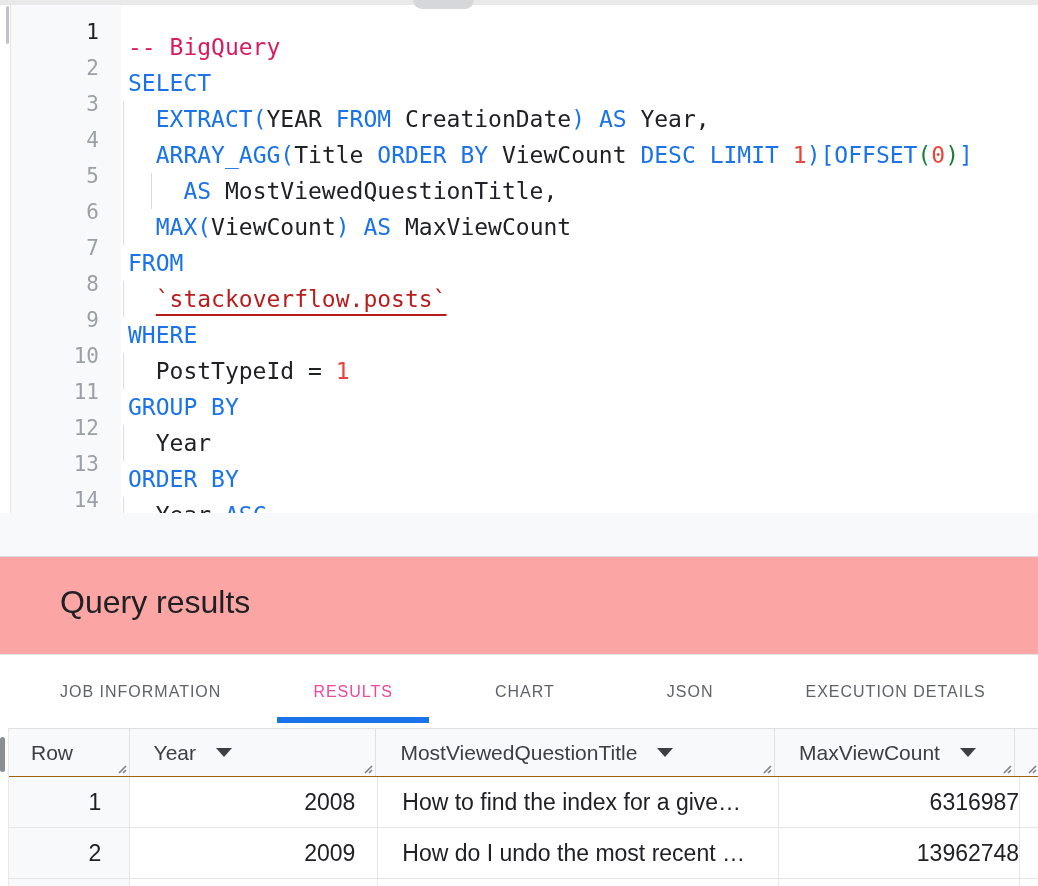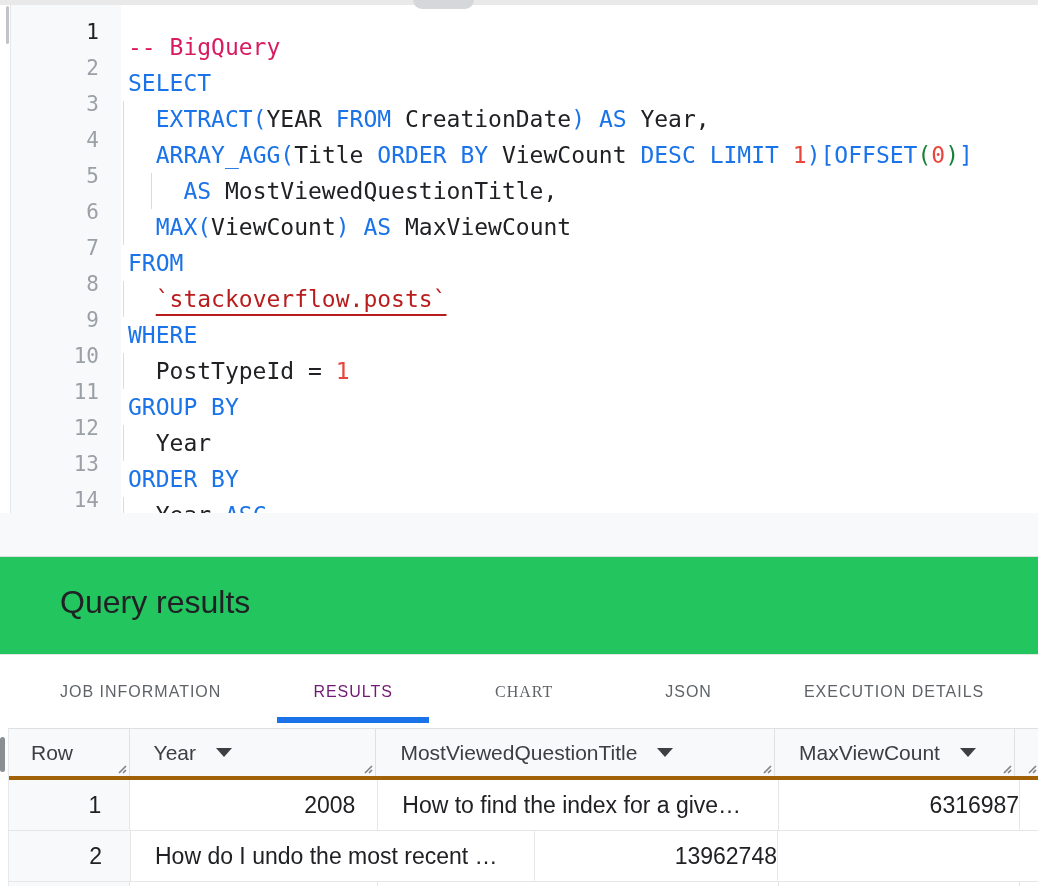--- a/index.html
+++ b/index.html
@@ -28,38 +28,38 @@
   .tok-cm{color:#d81b60;}
   .tok-num{color:#e8453c;}
   .tok-pg{color:#188038;}
   .tok-tb{color:#b91c1c;text-decoration:underline;text-decoration-thickness:2px;text-underline-offset:7px;}
   .tok-id{color:#202124;}
 
   
   .editor-band{height:43px;background:#f8f9fa;border-bottom:1px solid #dcdee0;}
 
   
-  .results-header{height:97px;padding:26px 0 0 60px;box-sizing:border-box;background:#22c55e;}
+  .results-header{height:97px;padding:26px 0 0 60px;box-sizing:border-box;background:#fca5a5;}
   .results-title{font-size:32px;line-height:38px;color:#202124;}
 
   .tabs-bar{height:73px;border-top:1px solid #e4e4e4;background:#fff;display:flex;align-items:stretch;
       padding-left:24px;overflow:hidden;white-space:nowrap;}
   .tab{position:relative;display:flex;align-items:center;padding:0 36px;cursor:pointer;flex:0 0 auto;}
   .tab+.tab{margin-left:20px;}
-  .tab:nth-child(3){margin-left:30px;font-family:Liberation Serif, serif;}
+  .tab:nth-child(3){margin-left:30px;}
   .tab:nth-child(4){margin-left:40px;}
   .tab:nth-child(5){margin-left:20px;}
   .tab-label{font-size:16px;font-weight:500;letter-spacing:1px;color:#5f6368;text-transform:uppercase;}
-  .tab.active .tab-label{color:#701a75;}
+  .tab.active .tab-label{color:#ec4899;}
   .tab.active::after{content:"";position:absolute;left:0;right:0;bottom:5px;height:6px;background:#1a73e8;}
 
   
   .table-wrap{position:relative;margin-left:8px;width:1030px;border-top:1px solid #e0e0e0;
       border-left:1px solid #e6e8ea;overflow:hidden;}
-  .thead{display:flex;height:47px;background:#1d4ed8;border-bottom:4px solid #a16207;}
+  .thead{display:flex;height:47px;background:#1d4ed8;border-bottom:1px solid #a16207;justify-content:flex-end;}
   .th{position:relative;display:flex;align-items:center;box-sizing:border-box;border-right:1px solid #e0e0e0;
       background:#f8f9fa;padding-left:24px;overflow:hidden;}
   .th-label{font-size:21px;font-weight:500;color:#3c4043;}
   .sort-arrow{display:inline-block;width:0;height:0;border-left:8px solid transparent;
       border-right:8px solid transparent;border-top:9px solid #3c4043;margin-left:20px;}
   .grip{position:absolute;right:2px;bottom:2px;width:14px;height:14px;}
   .tr{display:flex;height:50px;border-bottom:1px solid #e4e6e8;background:#fff;}
   .td{box-sizing:border-box;display:flex;align-items:center;border-right:1px solid #e4e6e8;
       font-size:23px;color:#202124;overflow:hidden;white-space:nowrap;}
   .col0{width:122px;}.col1{width:250px;}.col2{width:404px;}.col3{width:243px;}.col4{width:19px;border-right:none;}
@@ -179,20 +179,21 @@
     <div id="tbody">
         <div class="tr">
           <div class="td col0">1</div>
           <div class="td col1">2008</div>
           <div class="td col2">How to find the index for a give…</div>
           <div class="td col3">6316987</div>
           <div class="td col4"></div>
         </div>
         <div class="tr">
           <div class="td col0">2</div>
+          <div class="td col1">2009</div>
           <div class="td col2">How do I undo the most recent …</div>
           <div class="td col3">13962748</div>
           <div class="td col4"></div>
         </div>
         <div class="tr">
           <div class="td col0"></div>
           <div class="td col1"></div>
           <div class="td col2"></div>
           <div class="td col3"></div>
           <div class="td col4"></div>

